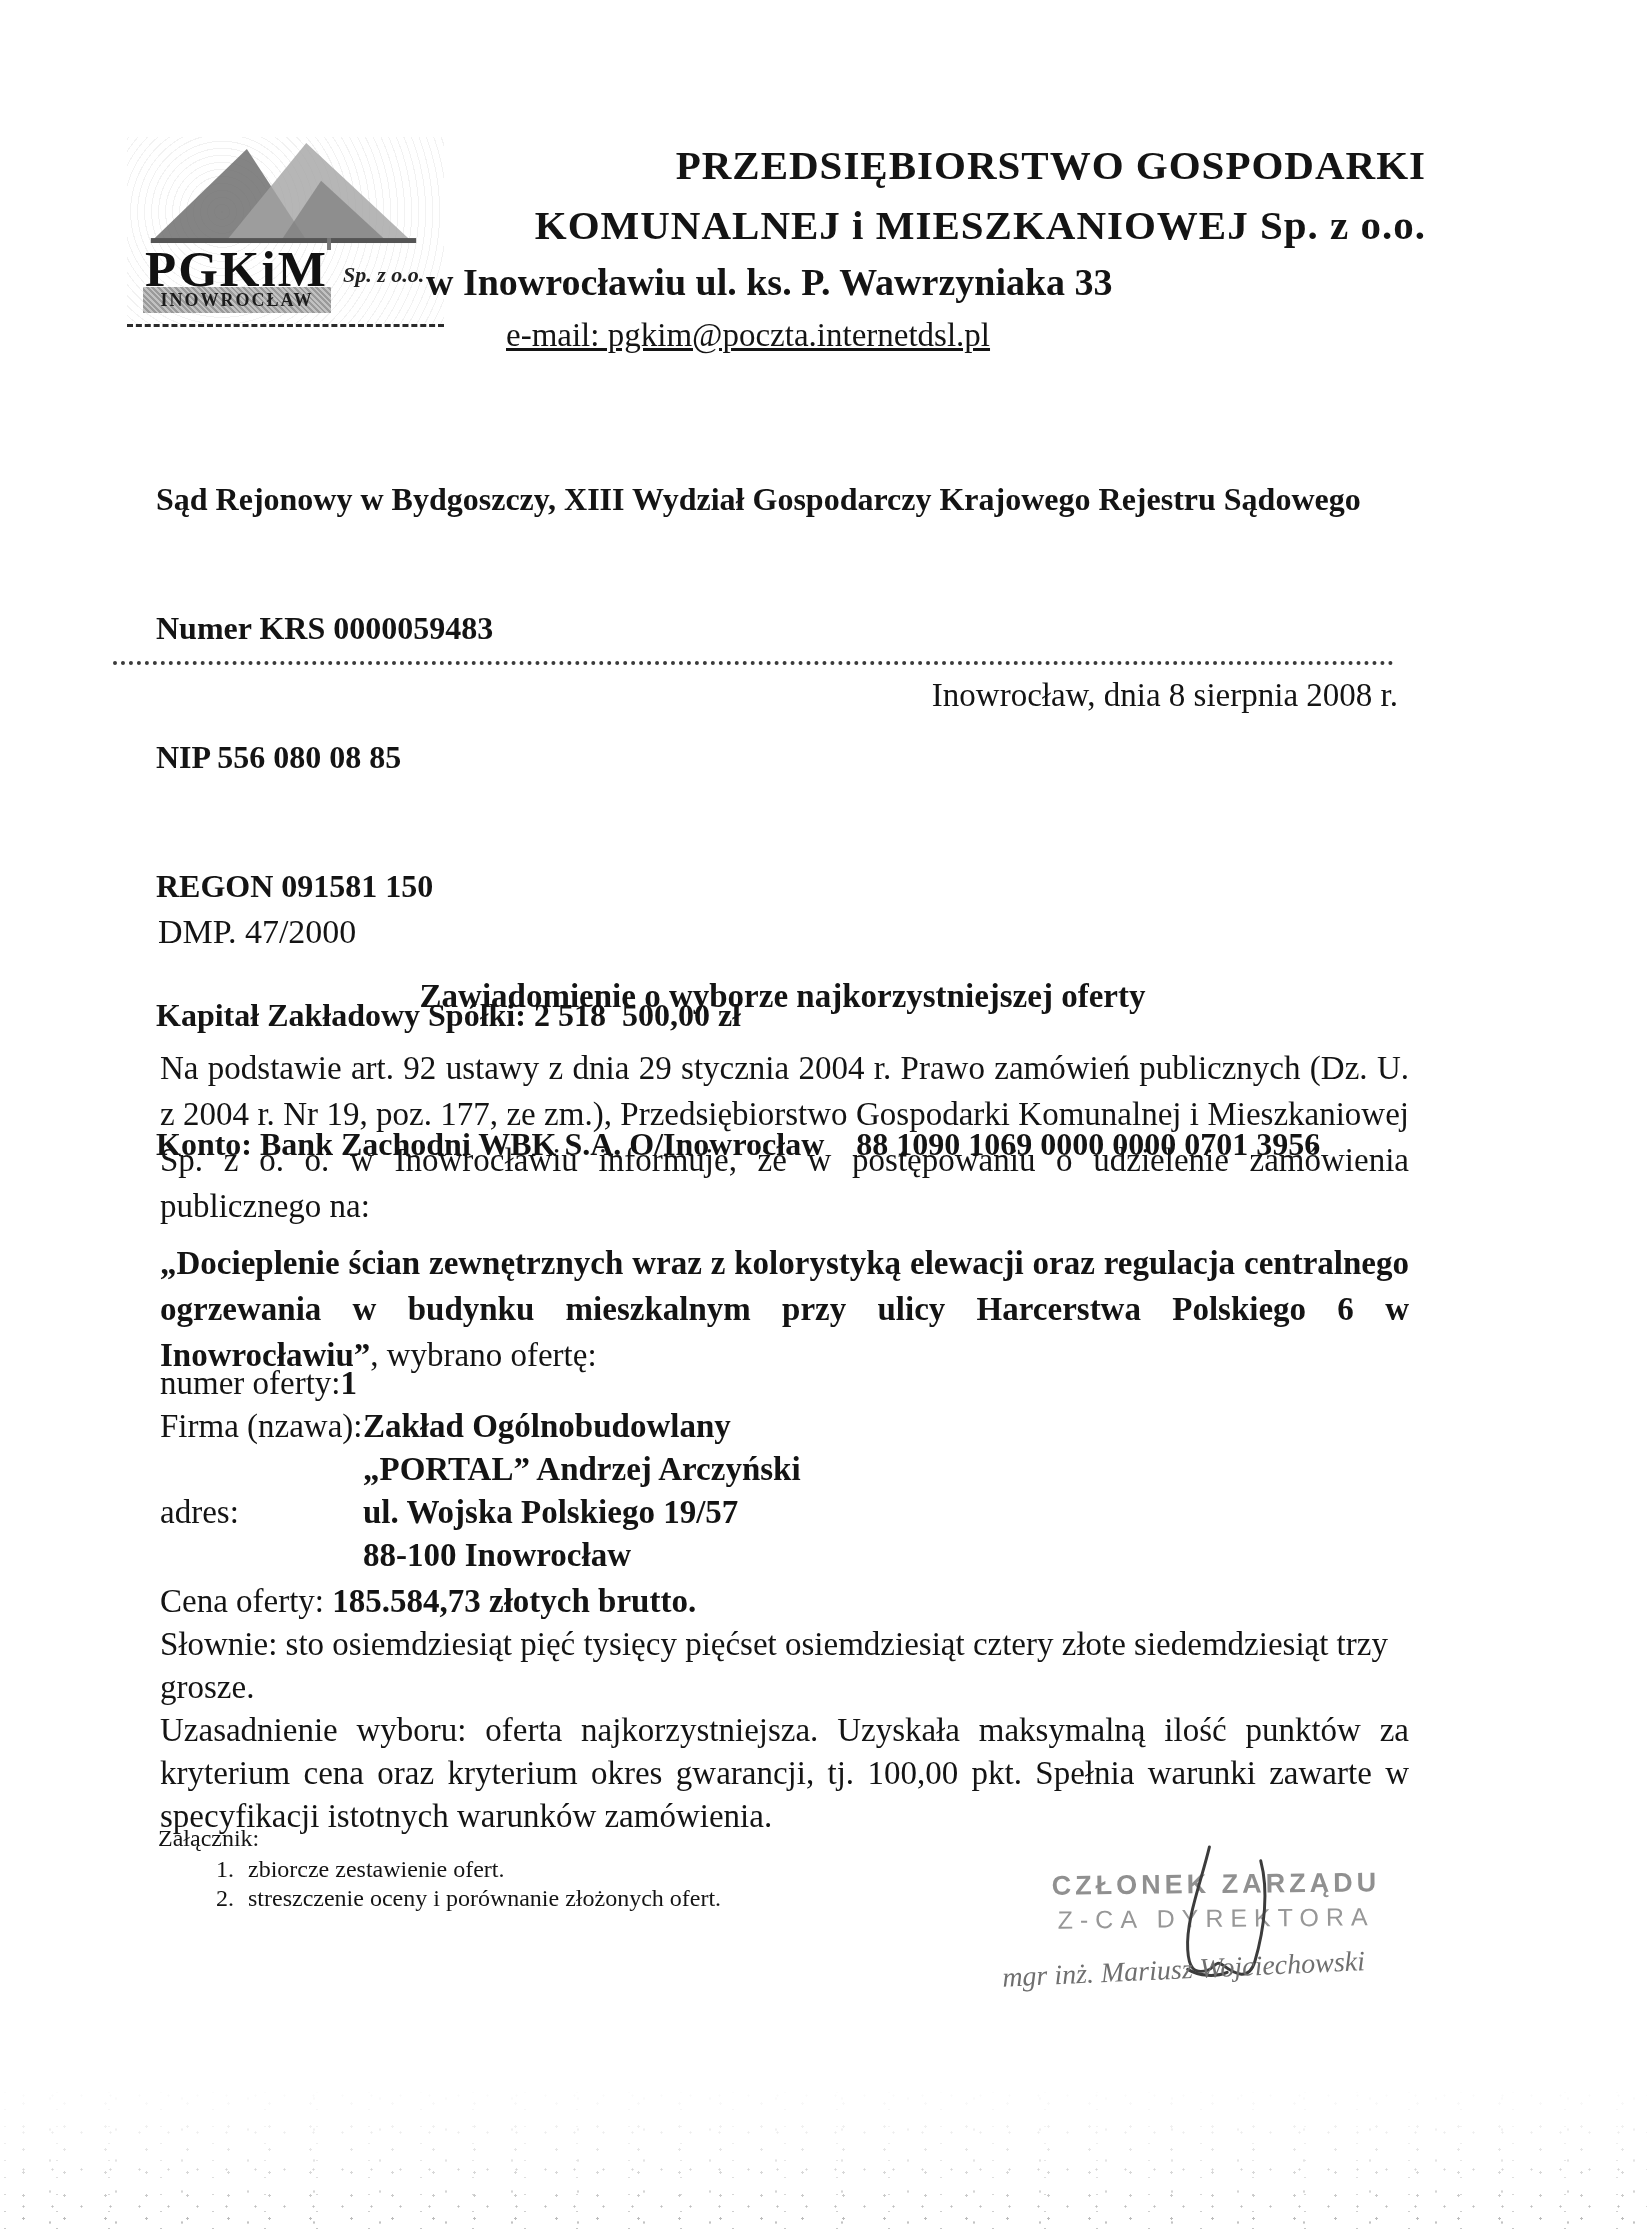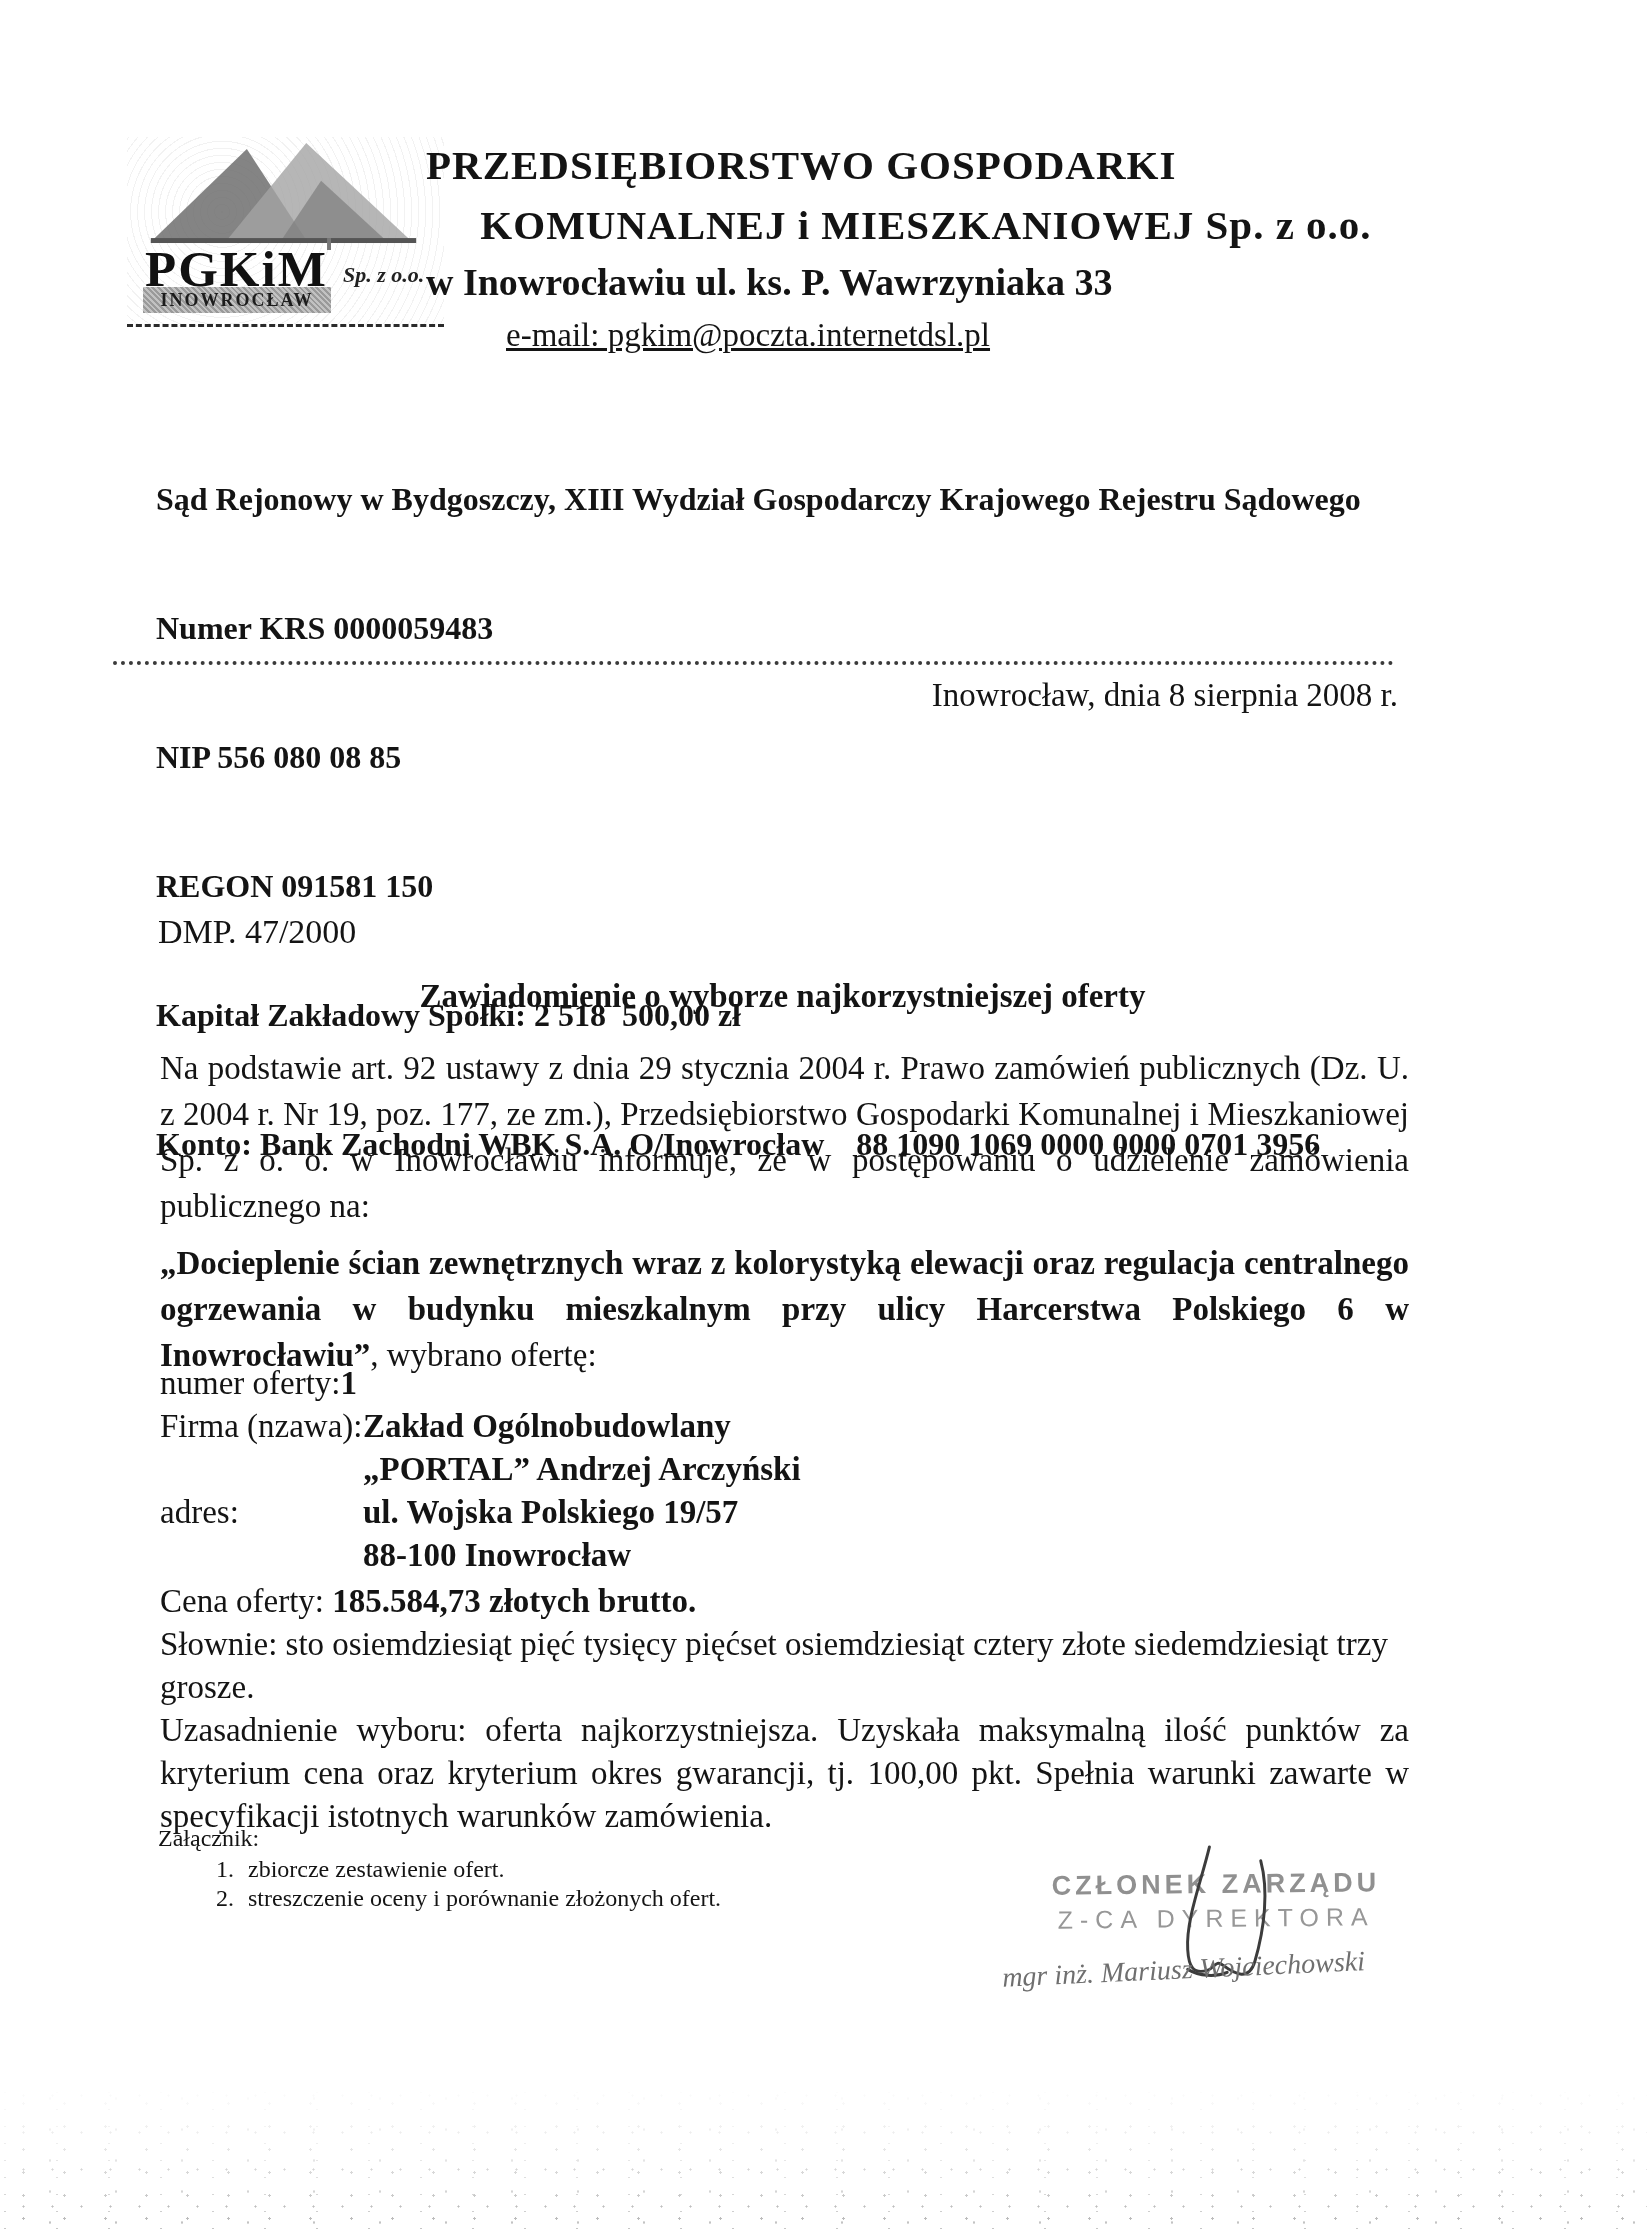--- a/index.html
+++ b/index.html
@@ -36,22 +36,22 @@
   .logo .cityband {
     position: absolute; left: 16px; top: 150px;
     width: 188px; height: 26px;
     background: repeating-linear-gradient(45deg, #9a9a9a 0 2px, #c2c2c2 2px 4px);
     color: #1c1c1c; font-weight: bold; font-size: 18px;
     letter-spacing: 2px; text-align: center; line-height: 26px;
   }
 
   
   .head-block { position: absolute; left: 426px; top: 141px; width: 1000px; }
-  .head-line1 { font-weight: bold; font-size: 41px; text-align: left; letter-spacing: 1px; }
-  .head-line2 { font-weight: bold; font-size: 41px; text-align: center; margin-top: 12px; letter-spacing: 1px; }
+  .head-line1 { font-weight: bold; font-size: 41px; text-align: right; letter-spacing: 1px; }
+  .head-line2 { font-weight: bold; font-size: 41px; text-align: right; margin-top: 12px; letter-spacing: 1px; }
   .head-line3 { font-weight: bold; font-size: 38px; margin-top: 11px; }
   .head-line4 { font-weight: bold; font-size: 35px; margin-top: 12px; margin-left: 136px; }
   .head-email { font-size: 33px; margin-top: 13px; margin-left: 80px; text-decoration: underline; }
 
   
   .company-info {
     position: absolute; left: 156px; top: 392px; width: 1257px;
     font-weight: bold; font-size: 32px; line-height: 43px;
     white-space: pre;
   }

